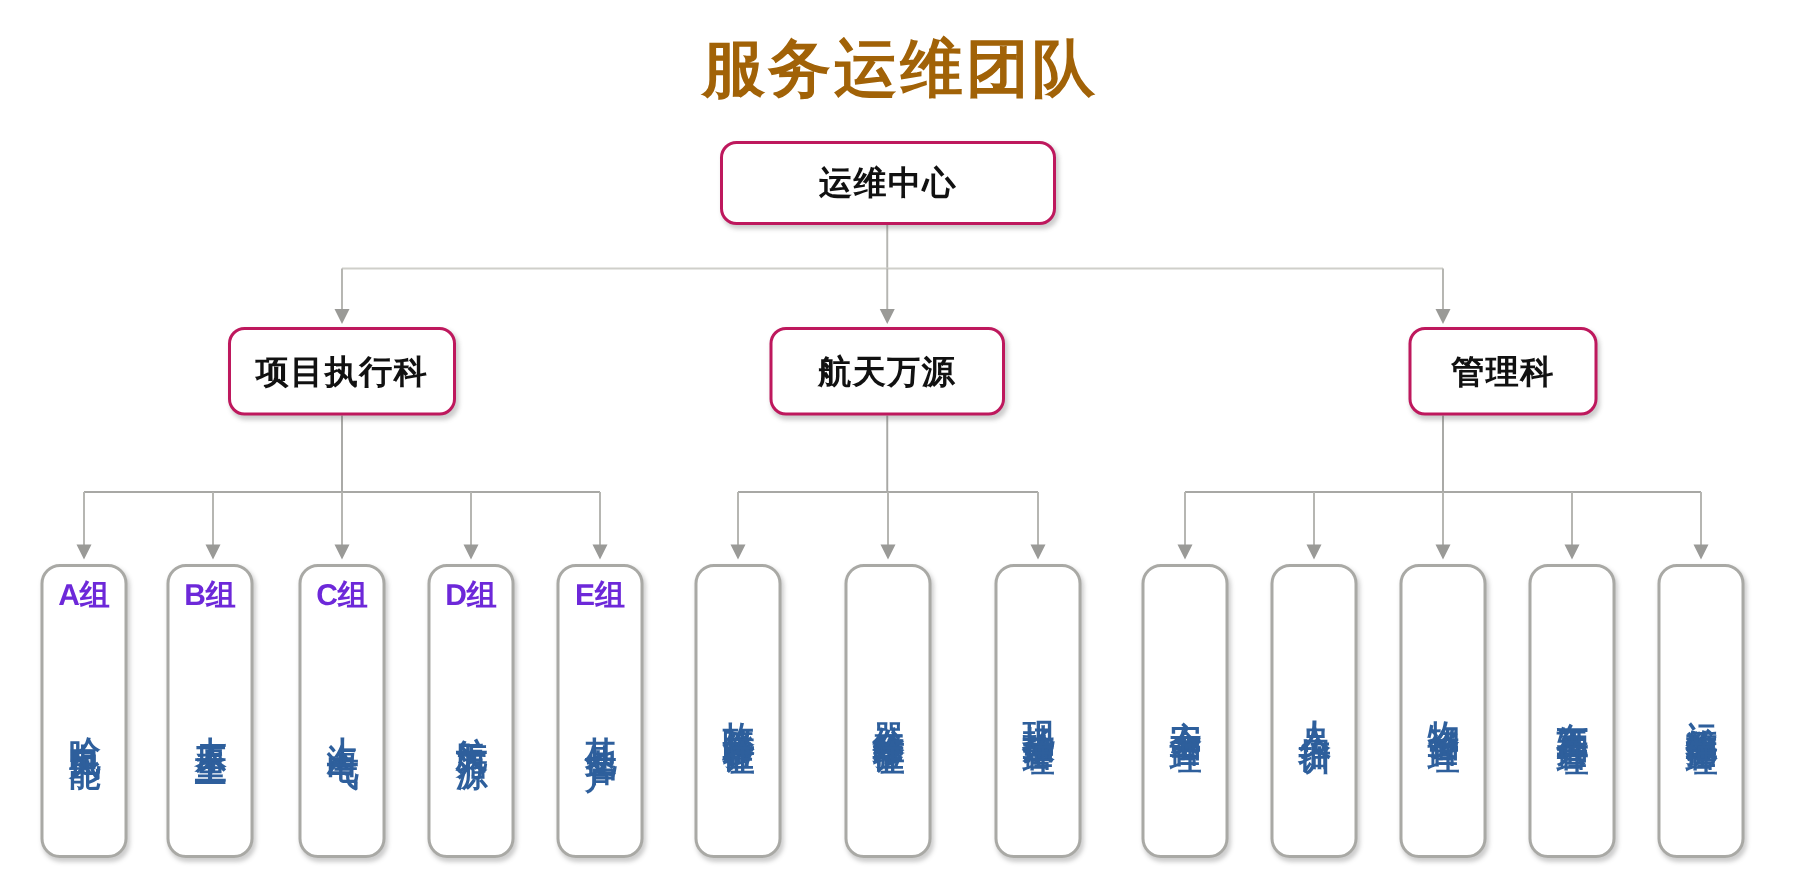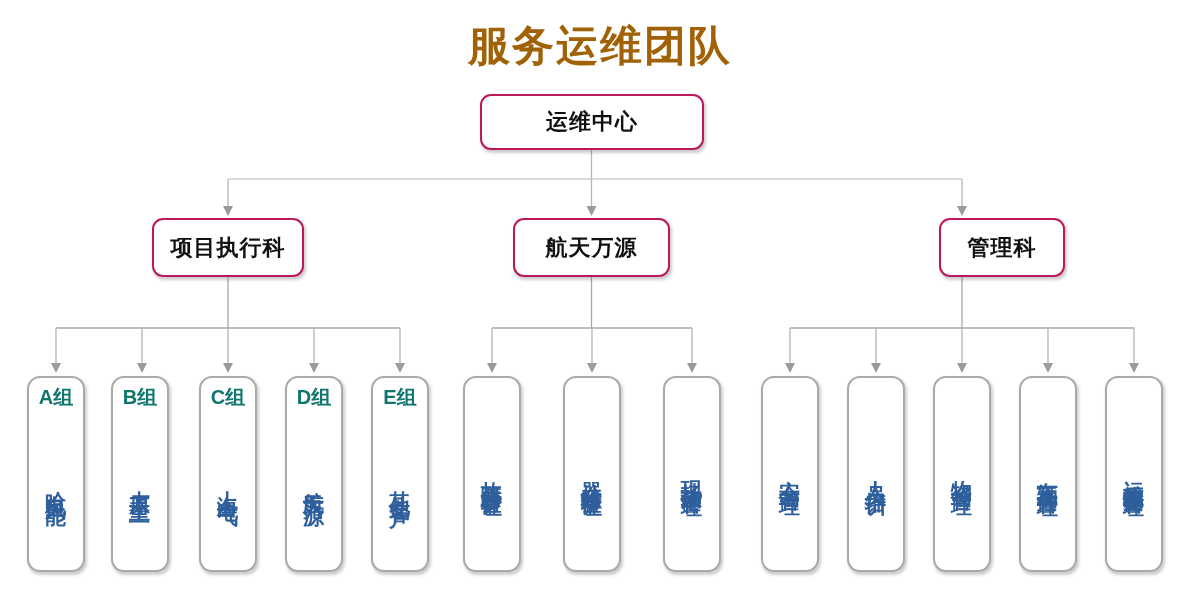--- a/index.html
+++ b/index.html
@@ -57,21 +57,21 @@
     box-shadow: 1.5px 2.5px 3px rgba(90,90,90,0.30);
     display: flex;
     flex-direction: column;
     align-items: center;
     box-sizing: border-box;
     padding: 8px 0 10px 0;
   }
   .leaf-group-label {
     font-size: 20px;
     font-weight: bold;
-    color: #0f766e;
+    color: #6d28d9;
     line-height: 1.1;
     white-space: nowrap;
   }
   .vwrap {
     flex: 1;
     display: flex;
     align-items: center;
     justify-content: center;
     width: 100%;
   }

